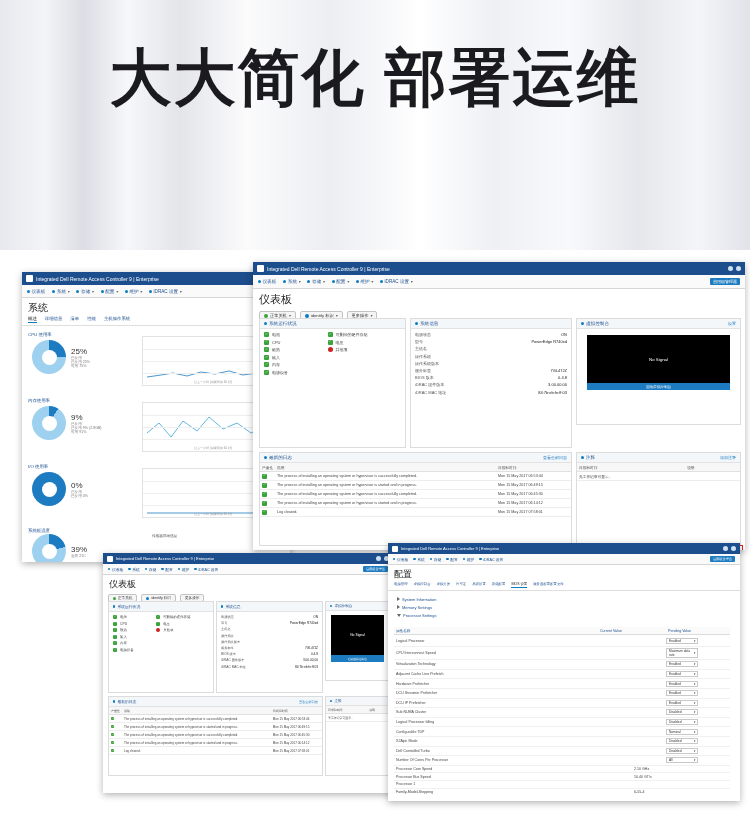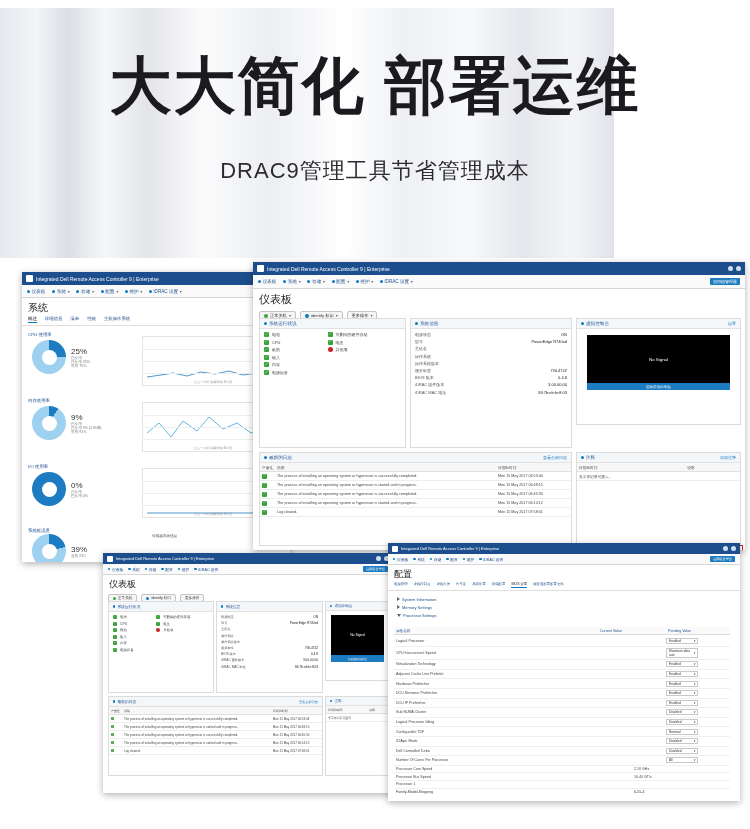--- a/index.html
+++ b/index.html
@@ -10,22 +10,22 @@
     width: 750px;
     height: 829px;
     font-family: "Liberation Sans", sans-serif;
     background: #ffffff;
     overflow: hidden;
     position: relative;
   }
   
   .hero {
     position: absolute;
-    left: 0; top: 8px;
-    width: 614px;
+    left: 0; top: 0;
+    width: 750px;
     height: 250px;
     background:
       linear-gradient(90deg,
         #e8e9ee 0%, #f3f4f7 6%, #dddee5 11%, #f6f7f9 17%,
         #e4e5ea 24%, #fbfbfc 33%, #eceef2 44%, #ffffff 56%,
         #eef0f3 66%, #f8f9fb 76%, #e6e7ec 85%, #f4f5f8 93%, #e2e3e9 100%);
   }
   .hero-title {
     position: absolute;
     left: 0; top: 42px;
@@ -231,21 +231,20 @@
   }
   .tree-item { font-size:4px; color:#1d4f8f; padding:1.5px 3px; display:flex; gap:2px; align-items:center;}
   .tri { width:0;height:0;border-left:3px solid #666;border-top:2px solid transparent;border-bottom:2px solid transparent;}
   .tri.down { border-left:2px solid transparent;border-right:2px solid transparent;border-top:3px solid #666;border-bottom:0;}
 </style>
 </head>
 <body>
 
 <div class="hero">
   <div class="hero-title">大大简化  部署运维</div>
-  <div class="hero-sub">DRAC9管理工具节省管理成本</div>
 </div>
 
 <div class="win" style="left:22px; top:272px; width:268px; height:290px;">
   <div class="titlebar">
     <span class="tb-logo"></span>
     <span class="tb-title">Integrated Dell Remote Access Controller 9 | Enterprise</span>
     <span class="tb-spacer"></span>
     <span class="tb-icon"></span>
     <span class="tb-icon"></span>
   </div>

